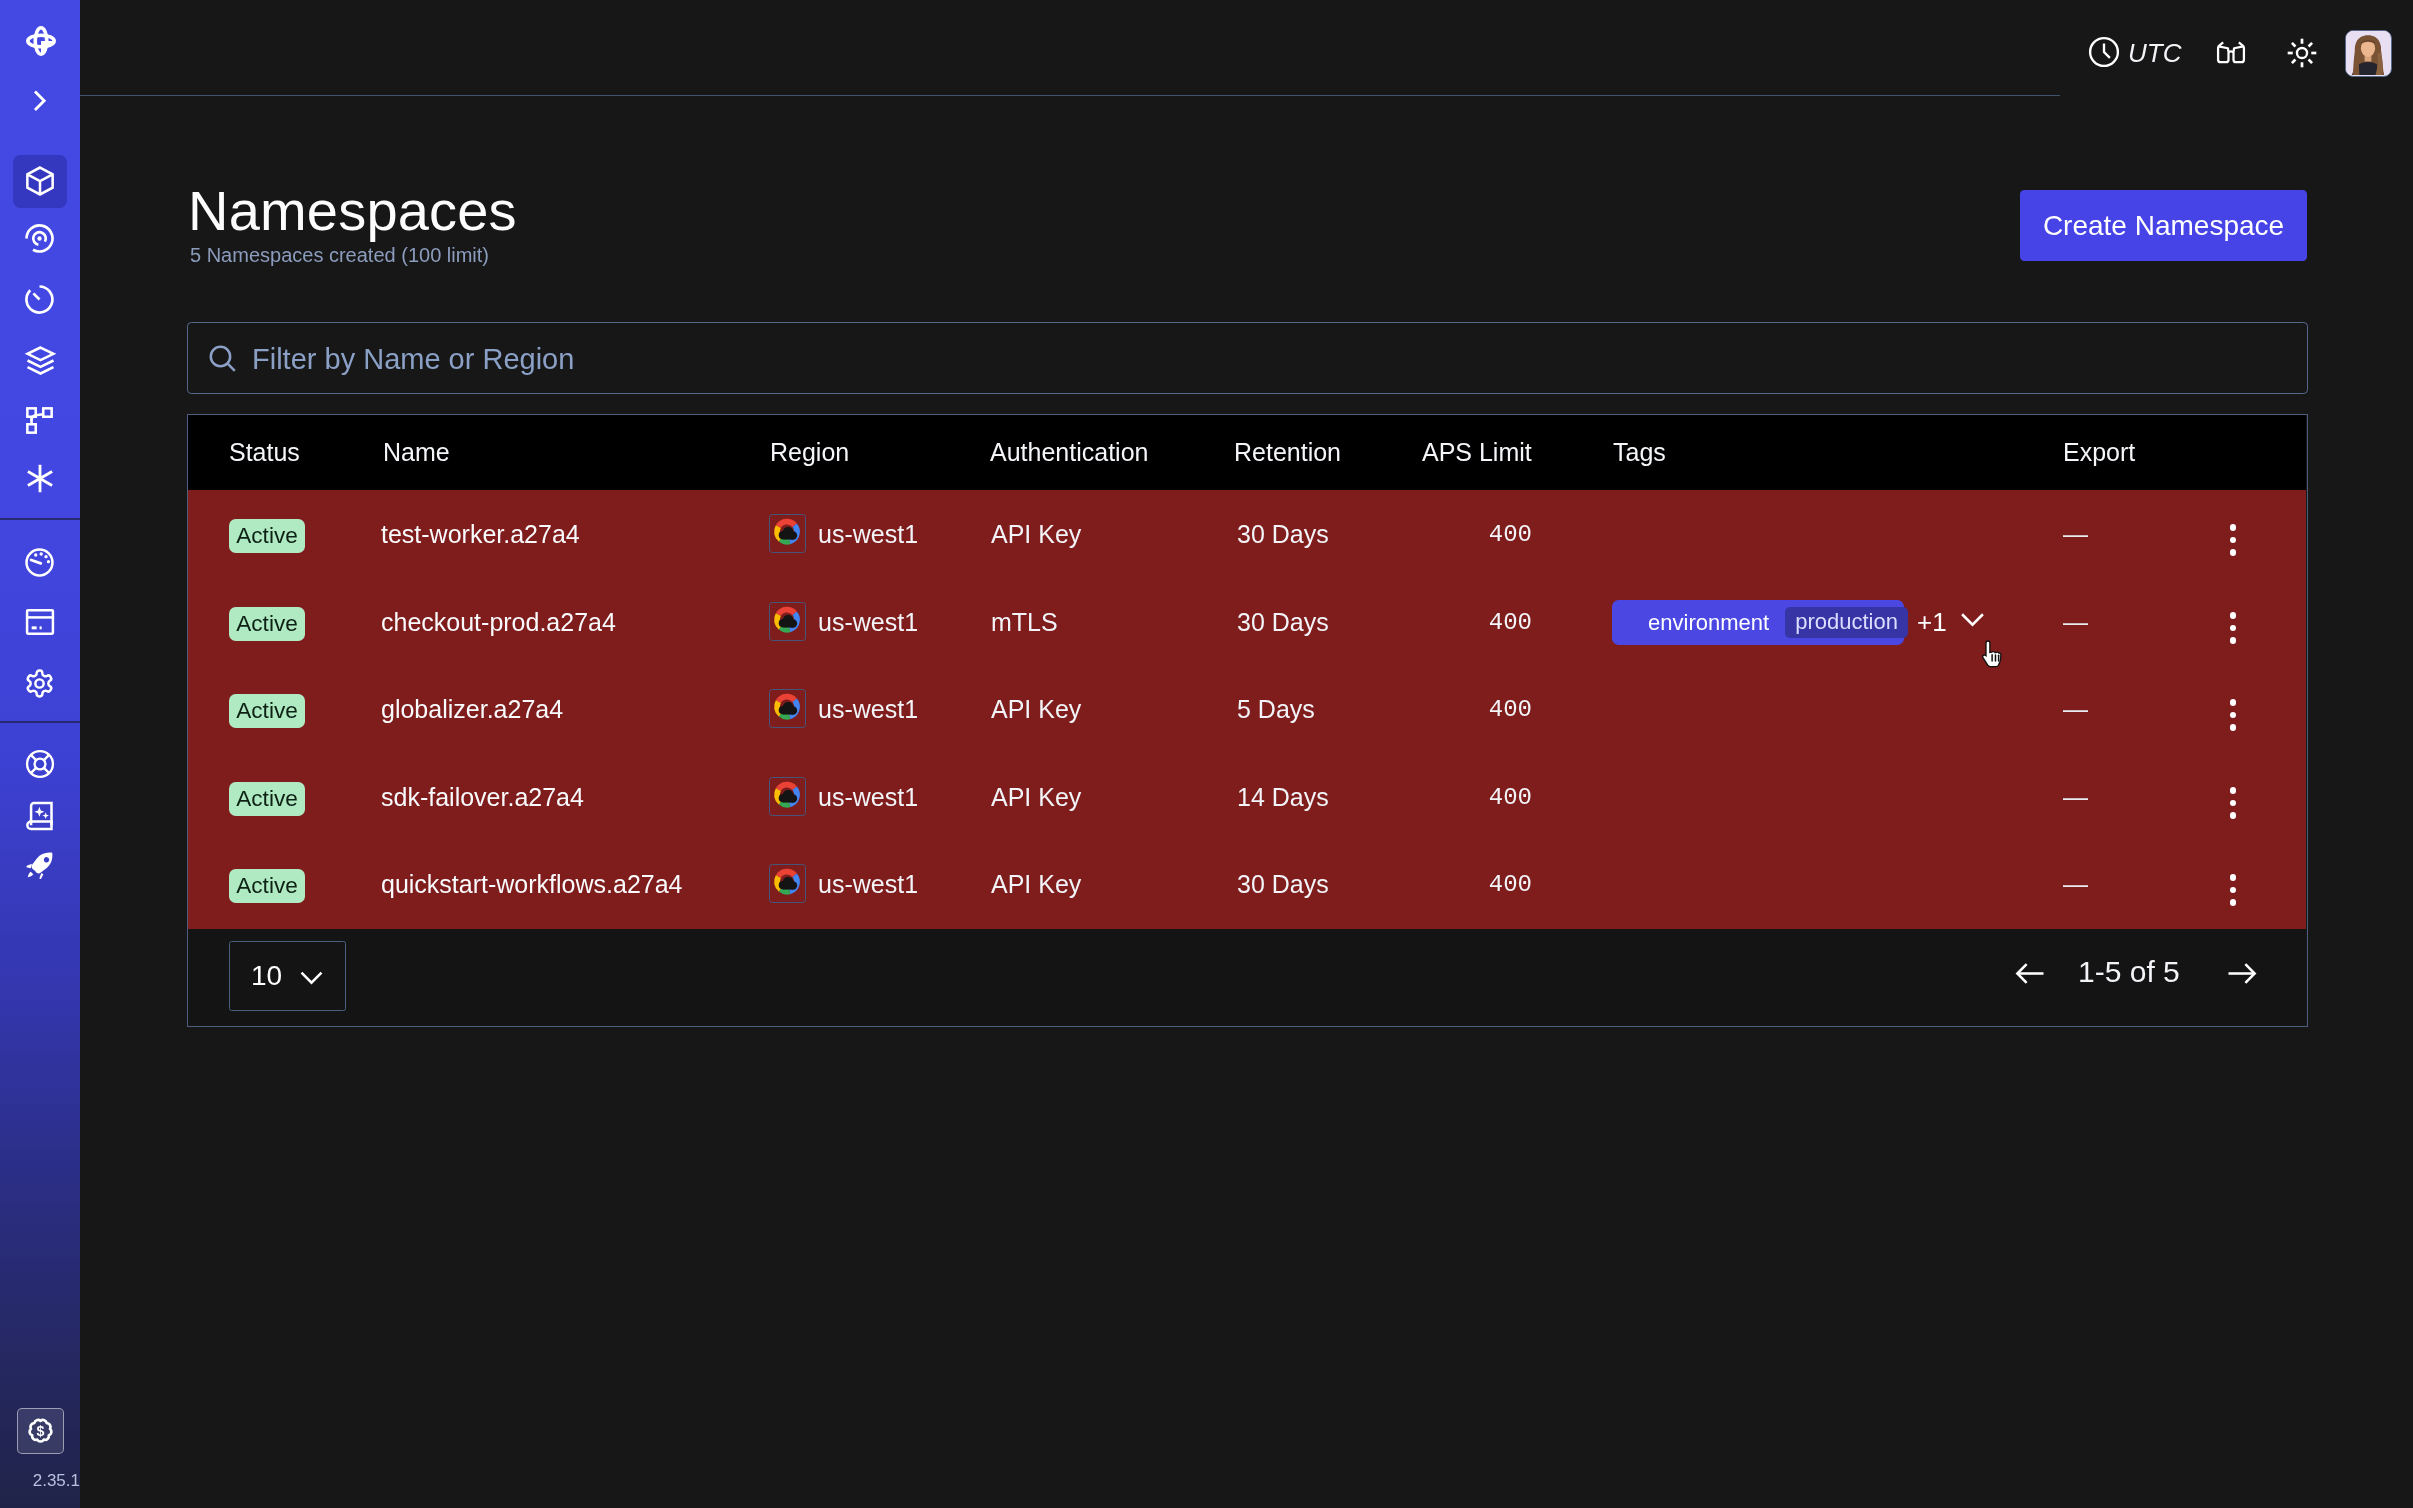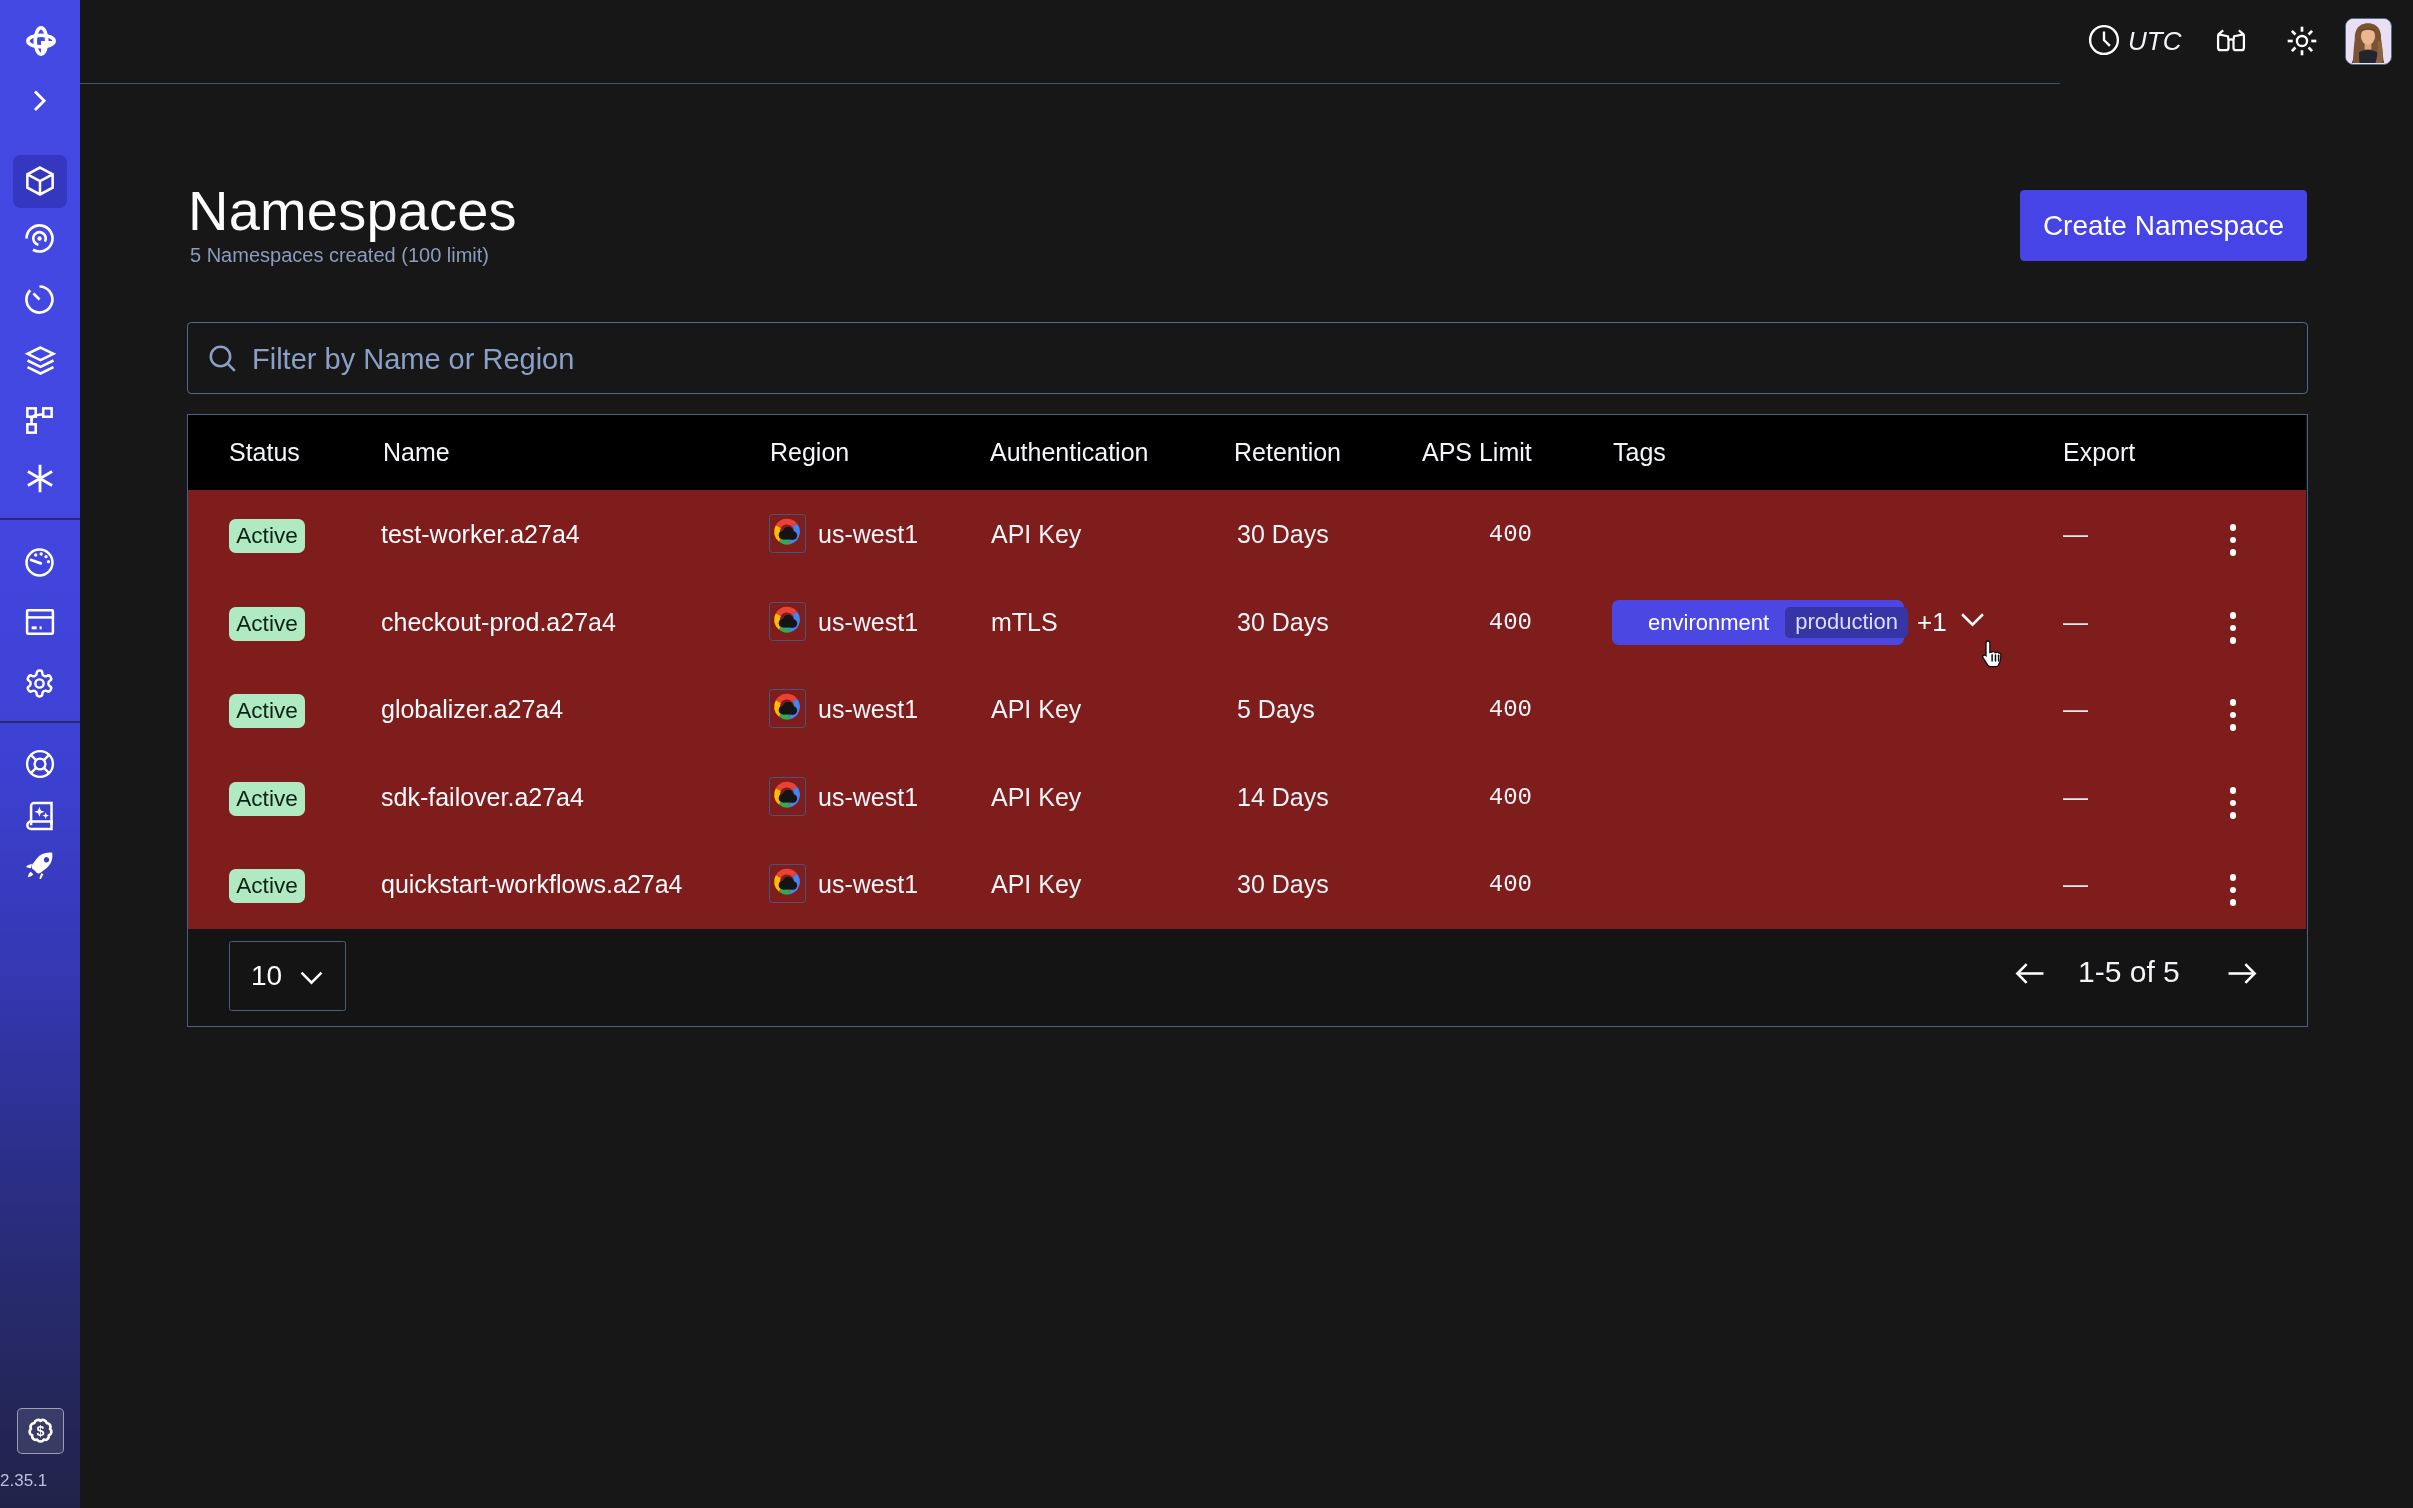--- a/index.html
+++ b/index.html
@@ -7,24 +7,24 @@
   body { font-family:"Liberation Sans", sans-serif; position:relative; color:#eef1f6; }
   .abs { position:absolute; }
 
   
   #sidebar { position:absolute; left:0; top:0; width:80px; height:1508px;
     background:linear-gradient(180deg,#4549e4 0%,#4347e1 33%,#3d41d3 50%,#3437b0 65%,#2b2e85 78%,#252861 90%,#202348 100%); }
   .sdiv { position:absolute; left:0; width:80px; height:1.7px; background:rgba(20,20,30,0.55); }
   #nshl { position:absolute; left:13.4px; top:155px; width:54px; height:53px; border-radius:7.5px; background:rgba(18,18,110,0.30); }
   #coinbox { position:absolute; left:17px; top:1408px; width:47px; height:46px; border-radius:5px;
      border:1.7px solid rgba(255,255,255,0.5); background:rgba(255,255,255,0.10); }
-  #ver { position:absolute; left:0; top:1471px; width:80px; text-align:left; font-size:17px; color:#b7c1de; }
-
-  
-  #topbar { position:absolute; left:80px; top:0; width:1980px; height:84px; border-bottom:1.7px solid #44546f;font-style:italic; }
+  #ver { position:absolute; left:0; top:1471px; width:80px; text-align:right; font-size:17px; color:#b7c1de; }
+
+  
+  #topbar { position:absolute; left:80px; top:12px; width:1980px; height:84px; border-bottom:1.7px solid #44546f;font-style:italic; }
   #utc { position:absolute; left:2048px; top:26px; font-size:26px; color:#f2f4f8; }
   #avatar { position:absolute; left:2265px; top:18.4px; width:47px; height:47px; border-radius:8.4px;
      border:1.7px solid #53688a; overflow:hidden; background:#e9dff2; }
 
   
   #h1 { position:absolute; left:188px; top:178px; font-size:56px; font-weight:500; color:#fdfdfe; letter-spacing:0.2px; }
   #sub { position:absolute; left:190px; top:244px; font-size:20px; color:#8b9cbd; }
   #createbtn { position:absolute; left:2020px; top:190px; width:287px; height:71px; border-radius:4.2px;
      background:#4643e7; color:#fff; font-size:28px; font-weight:500; text-align:center; line-height:71px; }
 

